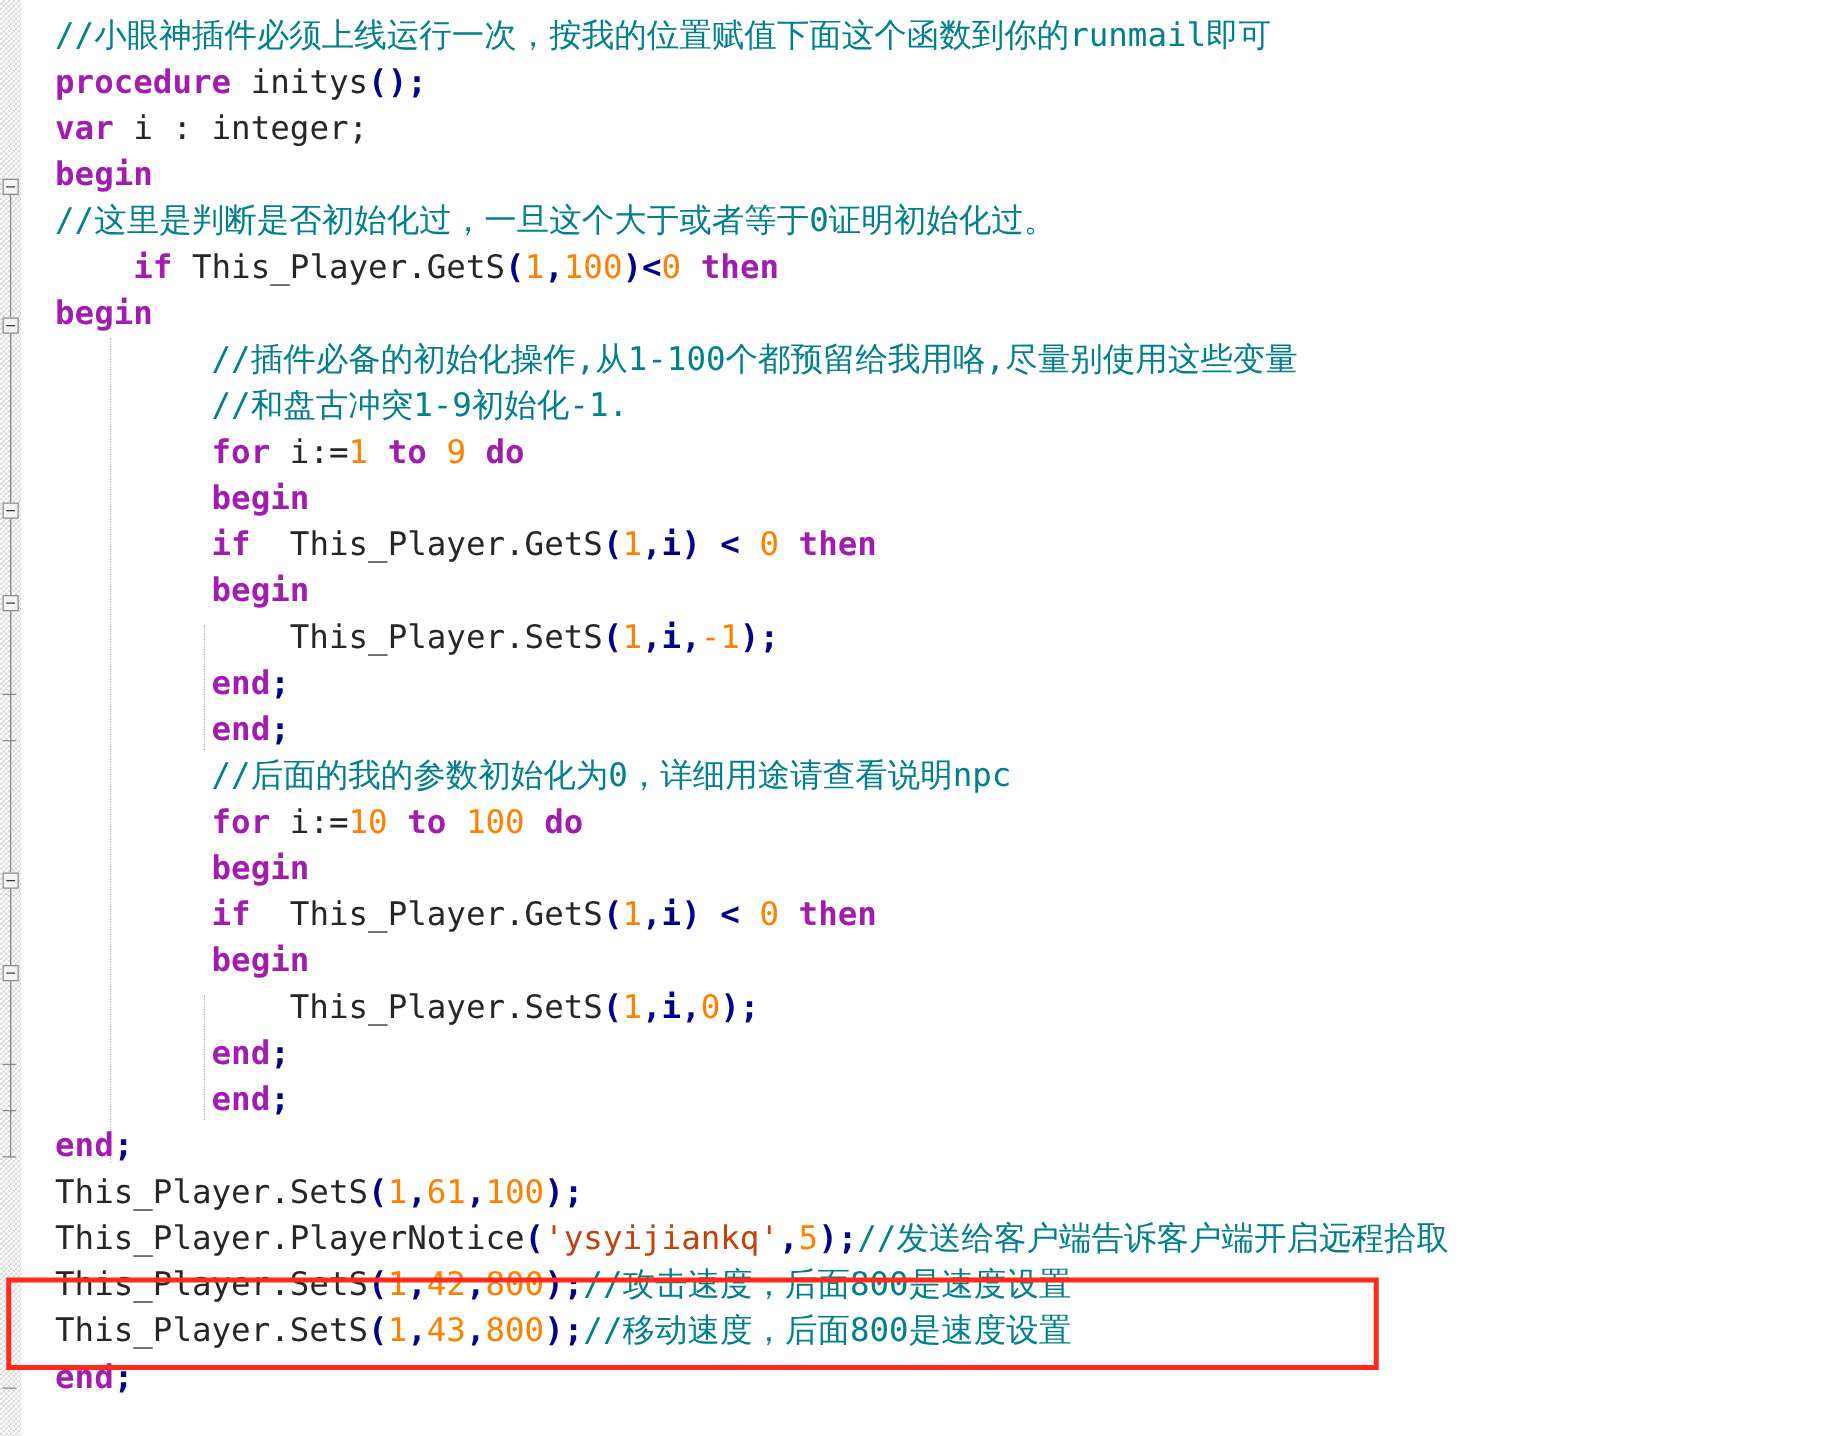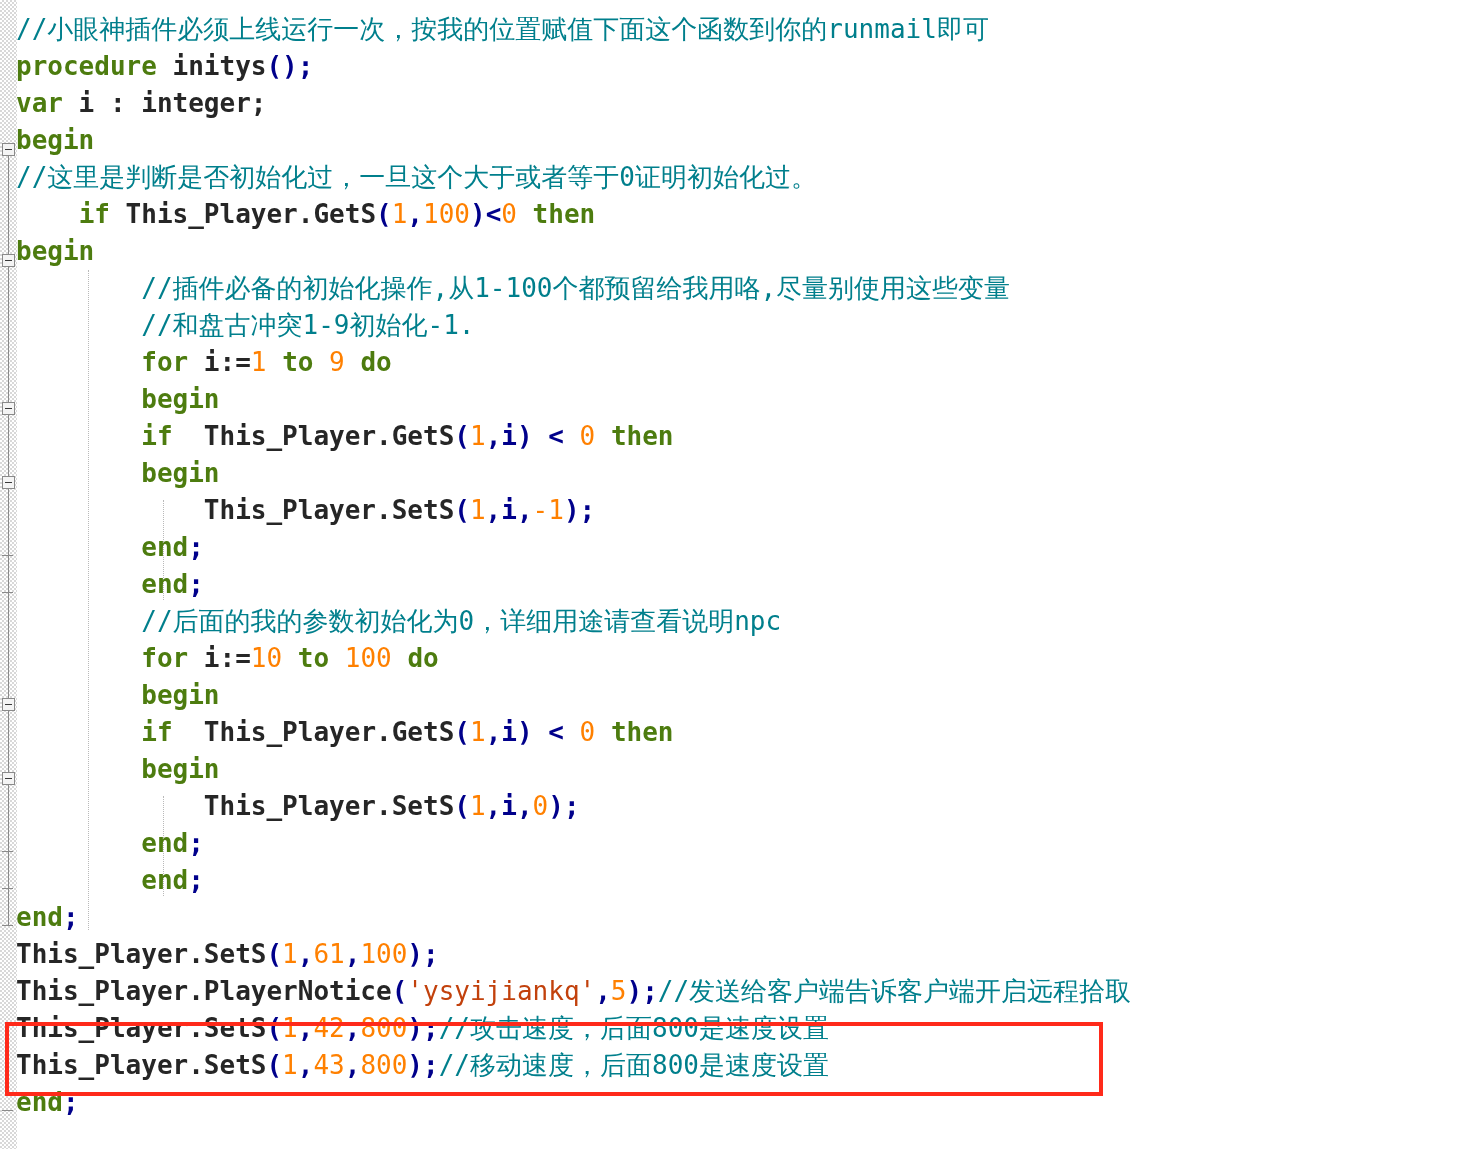--- a/index.html
+++ b/index.html
@@ -98,26 +98,27 @@
     top: 11px;
     z-index: 5;
     font-size: 26px;
     line-height: 37px;
     white-space: pre;
     font-family: "DejaVu Sans Mono", "Liberation Mono", monospace;
   }
   .ln {
     height: 37px;
     white-space: pre;
+    padding-left: 28px;
   }
 
   
   .cm  { color: #007f8c; }          
-  .kw  { color: #4d7c0f; font-weight: bold; }  
-  .id  { color: #262626; font-weight: bold; }          
+  .kw  { color: #a21caf; font-weight: bold; }  
+  .id  { color: #262626; }          
   .num { color: #ff8000; }          
   .pn  { color: #00008b; font-weight: bold; }  
   .str { color: #c2410c; }          
 
   
   #redbox {
     position: absolute;
     left: 5px;
     top: 1022px;
     width: 1098px;

